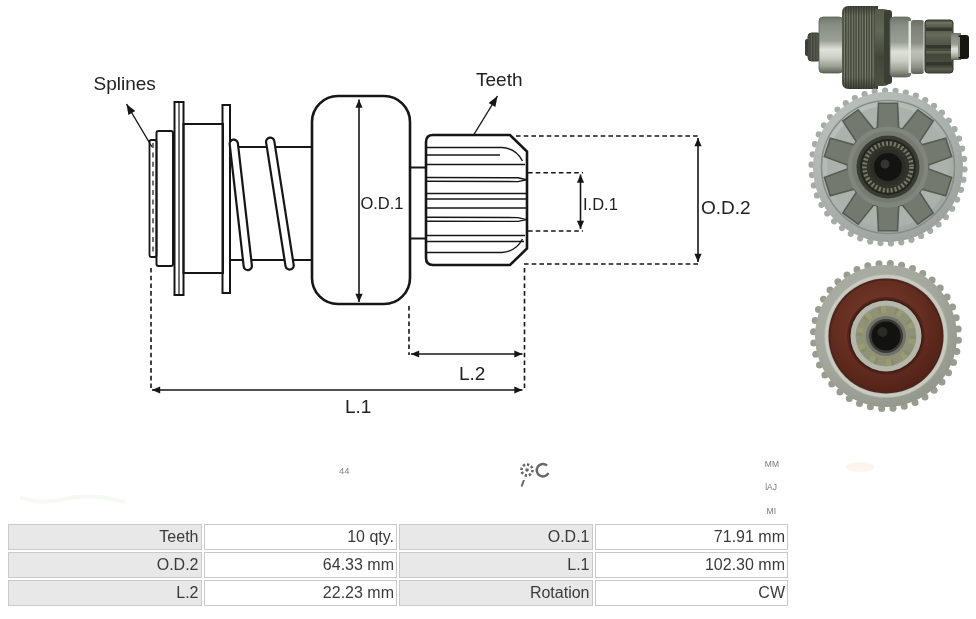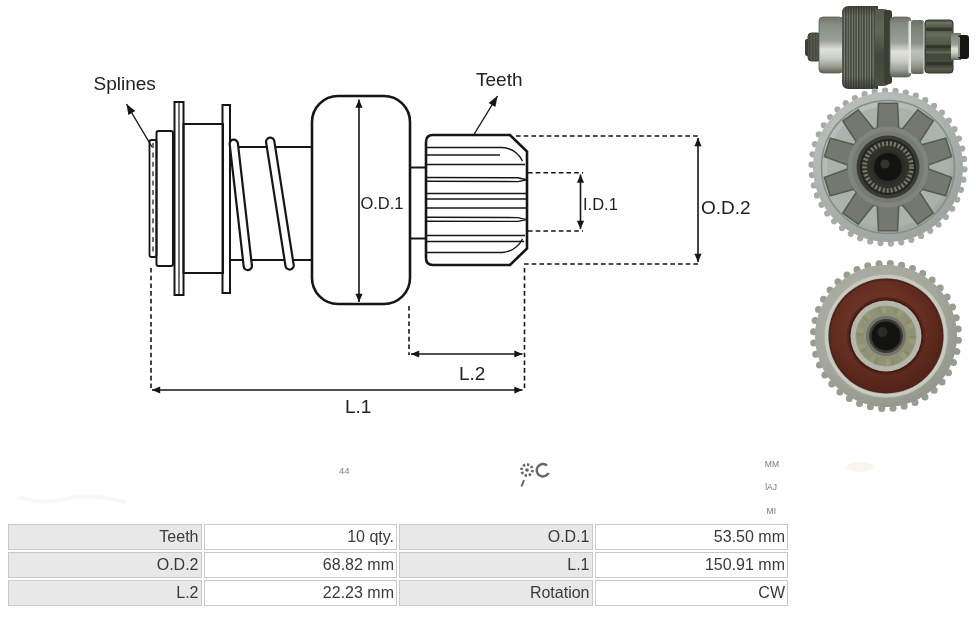--- a/index.html
+++ b/index.html
@@ -285,27 +285,27 @@
     </g>
     <ellipse cx="860" cy="467" rx="14" ry="5" fill="#f4ecda" opacity="0.45"></ellipse>
     <path d="M20,497 q20,8 45,2 t60,3" stroke="#eef3ec" stroke-width="4" fill="none" opacity="0.55"></path>
 </svg>
 <table>
 <tbody>
       <tr>
         <td class="l">Teeth</td>
         <td class="v">10 qty.</td>
         <td class="l">O.D.1</td>
-        <td class="v">53.50 mm</td>
+        <td class="v">71.91 mm</td>
       </tr>
 <tr>
         <td class="l">O.D.2</td>
-        <td class="v">68.82 mm</td>
+        <td class="v">64.33 mm</td>
         <td class="l">L.1</td>
-        <td class="v">150.91 mm</td>
+        <td class="v">102.30 mm</td>
       </tr>
 <tr>
         <td class="l">L.2</td>
         <td class="v">22.23 mm</td>
         <td class="l">Rotation</td>
         <td class="v">CW</td>
       </tr>
 </tbody>
   </table>
 </body></html>

